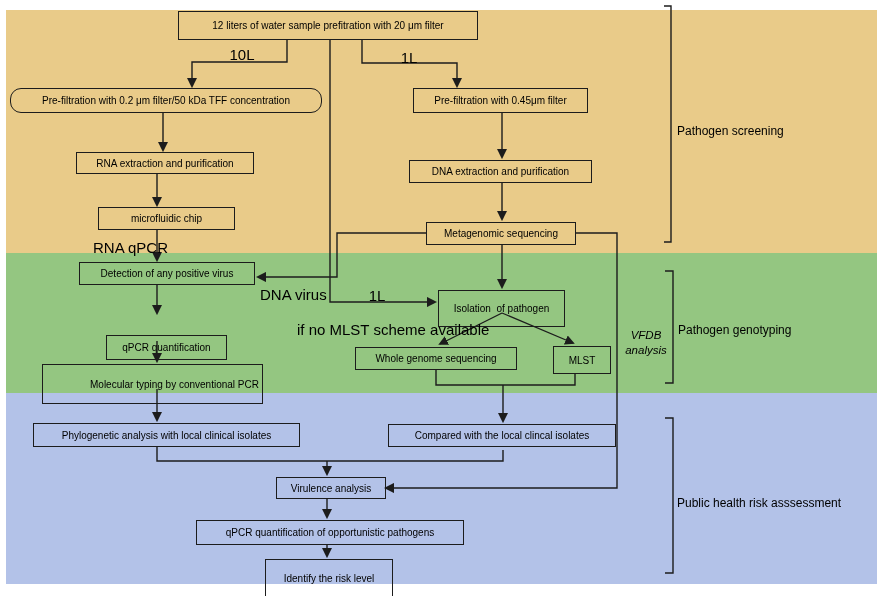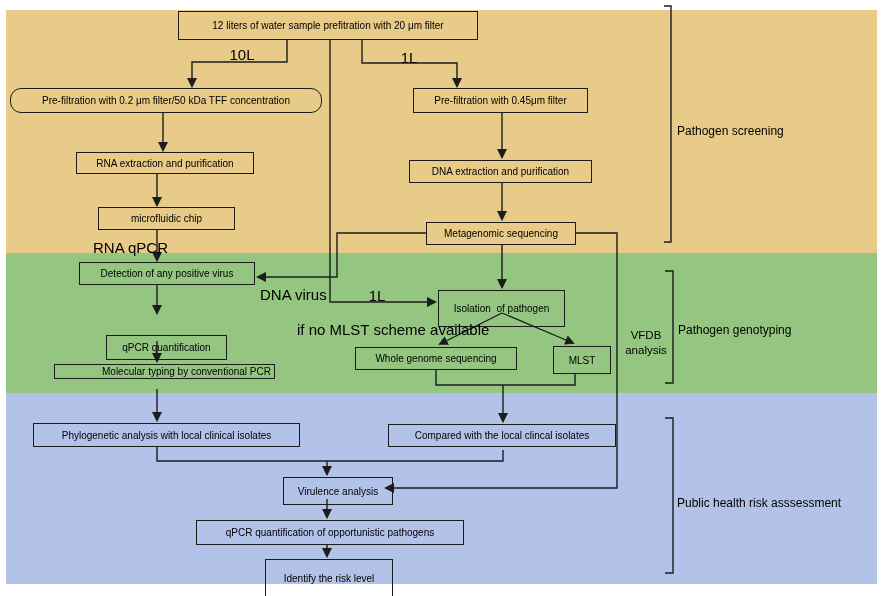--- a/index.html
+++ b/index.html
@@ -15,21 +15,21 @@
   .node{
     position:absolute;z-index:3;box-sizing:border-box;
     border:1.5px solid #1c1c1c;background:transparent;
     display:flex;align-items:center;justify-content:center;
     font-size:10px;line-height:1.1;white-space:pre;text-align:center;
   }
   .lbl{
     position:absolute;z-index:3;font-size:15px;line-height:1.2;white-space:pre;
   }
   .lbl-center{text-align:center;}
-  .lbl-wrap{white-space:normal;text-align:center;line-height:1.3;font-size:11.5px;}
+  .lbl-wrap{white-space:normal;text-align:center;line-height:1.3;font-size:11.5px;font-style:italic;}
   .band-label{position:absolute;z-index:3;font-size:12px;white-space:pre;}
   path{fill:none;stroke:#1c1c1c;stroke-width:1.4;}
   path.diag{stroke-width:1.3;}
 </style>
 </head>
 <body>
 
 <div class="canvas">
 
   <div class="band band-screening" style="background-color: rgb(233, 203, 137);"></div>
@@ -69,29 +69,29 @@
     <path d="M665,418 H673 V573 H665"></path>
   </svg>
 
   <div class="node" style="left:178px;top:11px;width:300px;height:29px;">12 liters of water sample prefitration with 20 μm filter</div>
   <div class="node" style="left:10px;top:88px;width:312px;height:25px;border-radius:11px;">Pre-filtration with 0.2 μm filter/50 kDa TFF concentration</div>
   <div class="node" style="left:413px;top:88px;width:175px;height:25px;">Pre-filtration with 0.45μm filter</div>
   <div class="node" style="left:76px;top:152px;width:178px;height:22px;">RNA extraction and purification</div>
   <div class="node" style="left:98px;top:207px;width:137px;height:23px;">microfluidic chip</div>
   <div class="node" style="left:79px;top:262px;width:176px;height:23px;">Detection of any positive virus</div>
   <div class="node" style="left:106px;top:335px;width:121px;height:25px;">qPCR quantification</div>
-  <div class="node" style="left:54px;top:364px;width:221px;height:15px;padding-left:44px;">Molecular typing by conventional PCR</div>
+  <div class="node" style="left:42px;top:364px;width:221px;height:40px;padding-left:44px;">Molecular typing by conventional PCR</div>
   <div class="node" style="left:409px;top:160px;width:183px;height:23px;">DNA extraction and purification</div>
   <div class="node" style="left:426px;top:222px;width:150px;height:23px;">Metagenomic sequencing</div>
   <div class="node" style="left:438px;top:290px;width:127px;height:37px;">Isolation  of pathogen</div>
   <div class="node" style="left:355px;top:347px;width:162px;height:23px;">Whole genome sequencing</div>
   <div class="node" style="left:553px;top:346px;width:58px;height:28px;">MLST</div>
   <div class="node" style="left:33px;top:423px;width:267px;height:24px;">Phylogenetic analysis with local clinical isolates</div>
   <div class="node" style="left:388px;top:424px;width:228px;height:23px;">Compared with the local clincal isolates</div>
-  <div class="node" style="left:283px;top:477px;width:110px;height:28px;">Virulence analysis</div>
+  <div class="node" style="left:276px;top:477px;width:110px;height:22px;">Virulence analysis</div>
   <div class="node" style="left:196px;top:520px;width:268px;height:25px;">qPCR quantification of opportunistic pathogens</div>
   <div class="node" style="left:265px;top:559px;width:128px;height:39px;">Identify the risk level</div>
 
   <div class="lbl lbl-center" style="left:224px;top:46px;width:36px;">10L</div>
   <div class="lbl lbl-center" style="left:394px;top:49px;width:30px;">1L</div>
   <div class="lbl lbl-center" style="left:362px;top:287px;width:30px;">1L</div>
   <div class="lbl" style="left:93px;top:239px;">RNA qPCR</div>
   <div class="lbl" style="left:260px;top:239px;margin-top:47px;">DNA virus</div>
   <div class="lbl" style="left:297px;top:321px;">if no MLST scheme available</div>
   <div class="lbl lbl-wrap" style="left:617px;top:328px;width:58px;">VFDB analysis</div>

